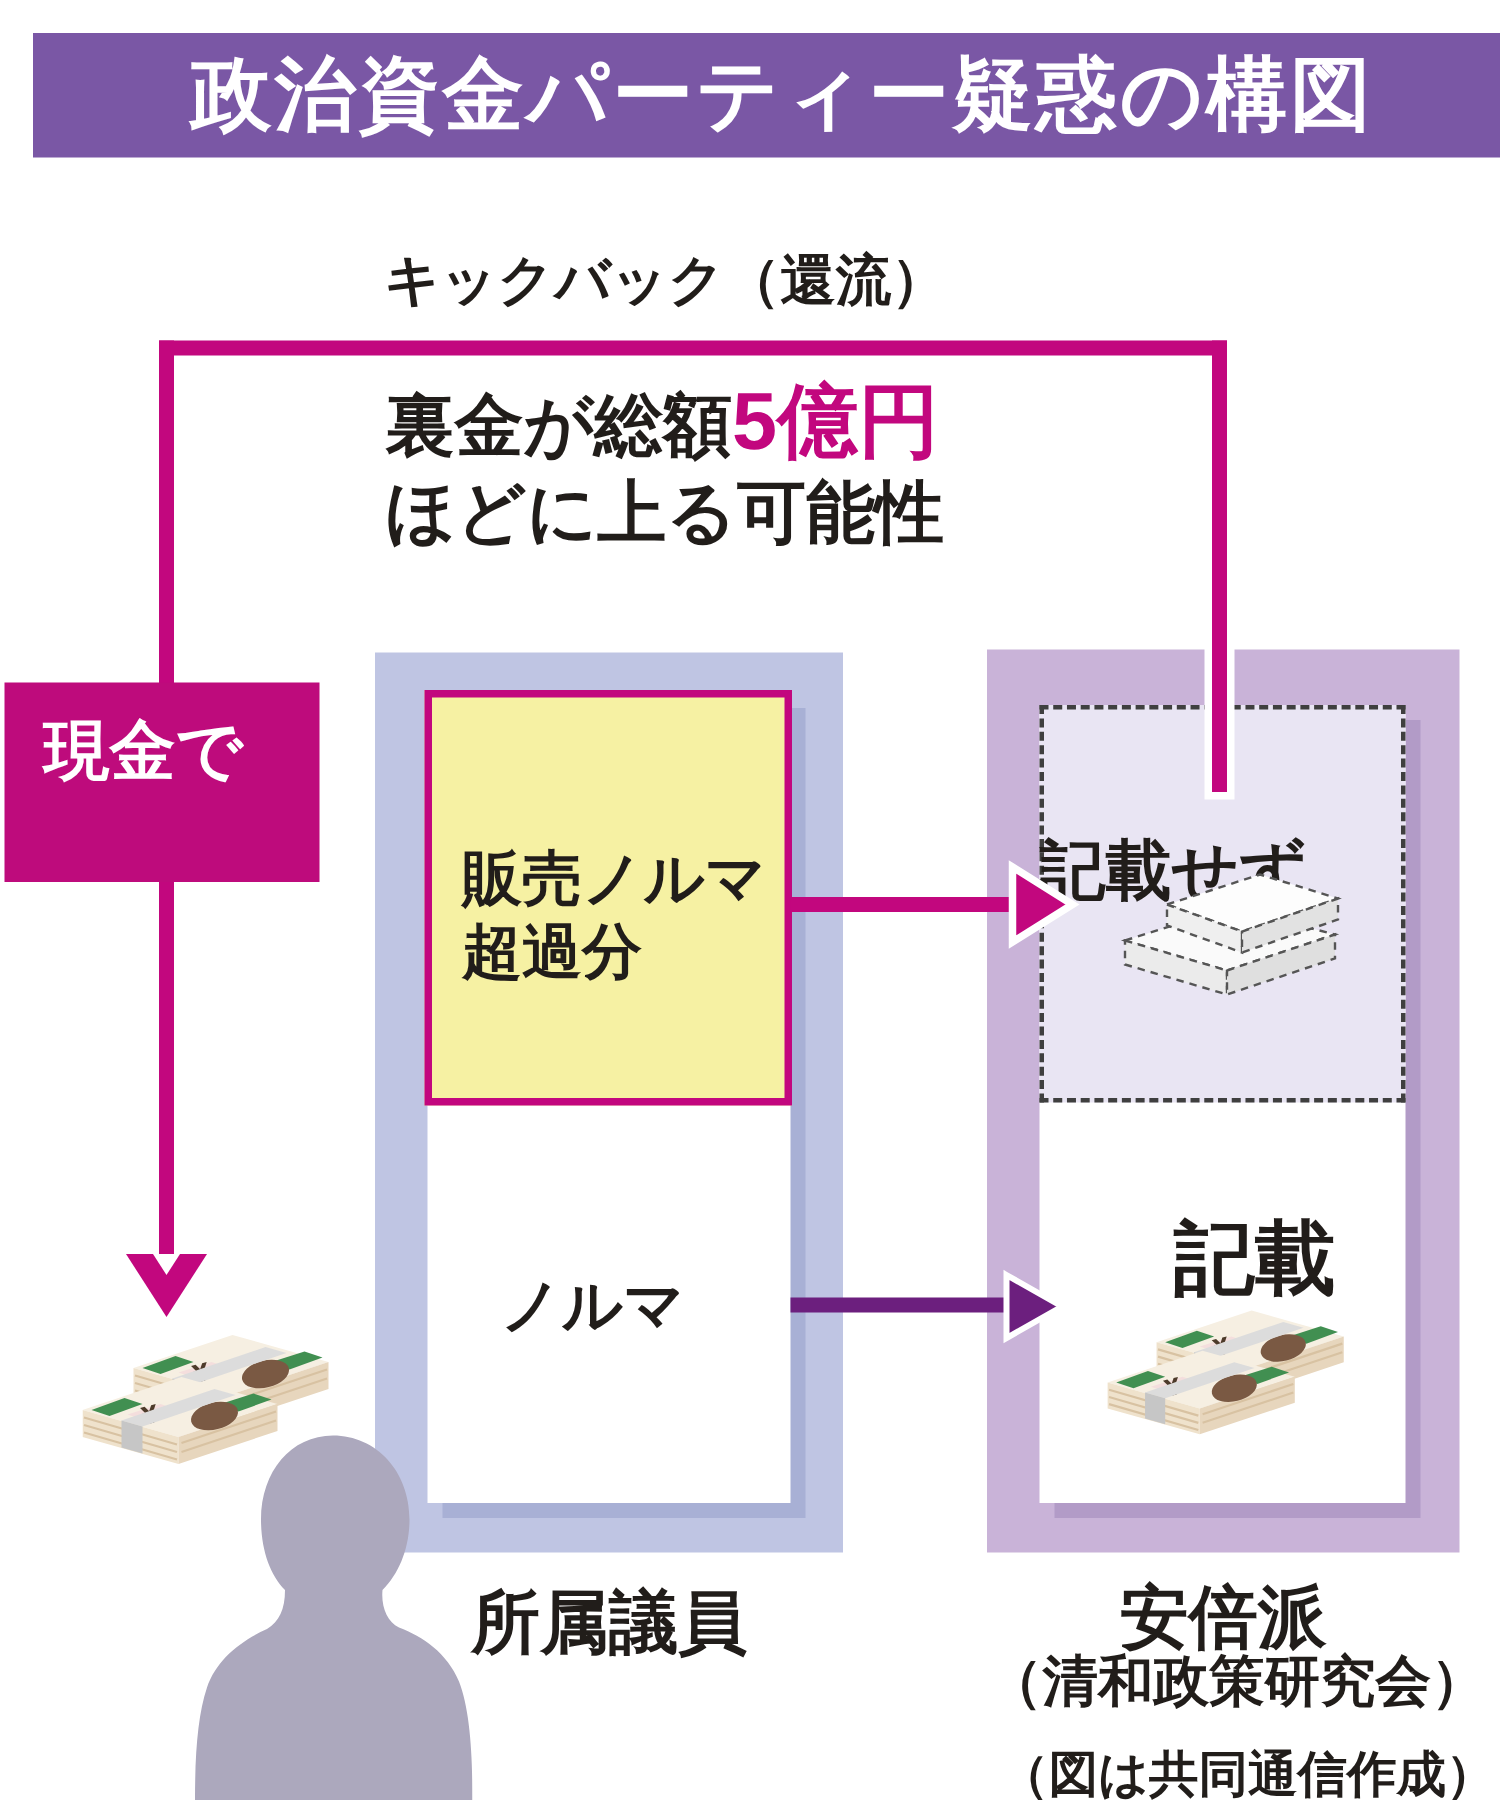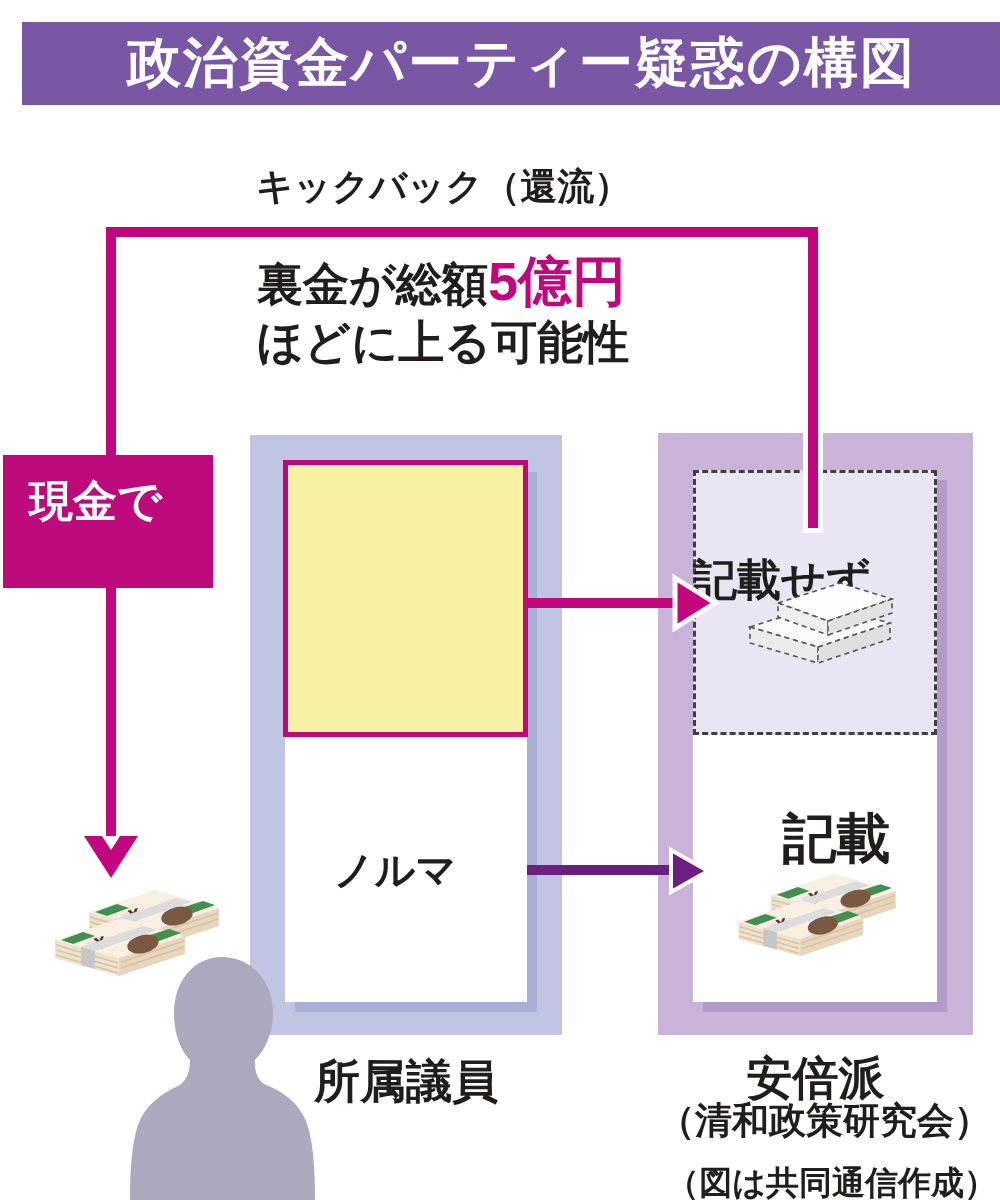--- a/index.html
+++ b/index.html
@@ -69,20 +69,24 @@
 
   <svg class="abs" style="left:80px;top:833px;" width="62" height="48" viewBox="0 0 62 48">
     <polygon points="4,3 58,3 31,45" fill="#C2077E"></polygon>
     <polygon points="22,3 40,3 31,17" fill="#ffffff"></polygon>
   </svg>
 
   <div class="abs panel-c"></div>
   <div class="abs shadow-c"></div>
   <div class="abs white-c"></div>
   <div class="abs yellow"></div>
+  <div class="abs jp excess-label">
+    <span>販売ノルマ</span><br>
+    <span>超過分</span>
+  </div>
   <div class="abs jp quota-label">ノルマ</div>
   <div class="abs jp member-label">所属議員</div>
 
   <div class="abs panel-r"></div>
   <div class="abs shadow-r"></div>
   <div class="abs white-r"></div>
   <div class="abs dashedbox"></div>
   <div class="abs jp nr-label">記載せず</div>
   <div class="abs jp rec-label">記載</div>
   <div class="abs jp faction-sub">（清和政策研究会）</div>

